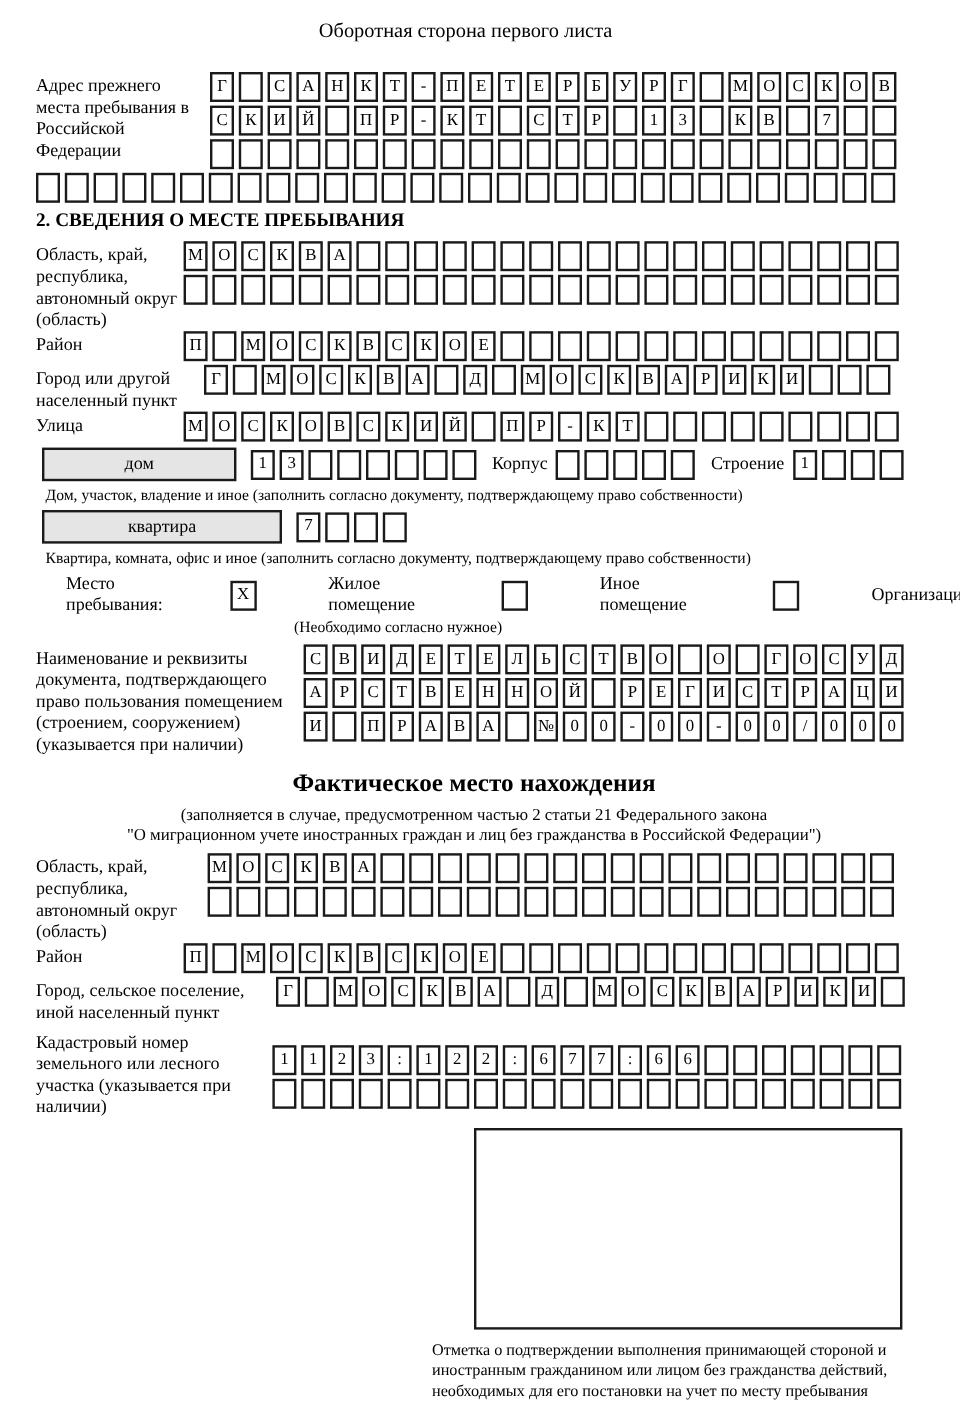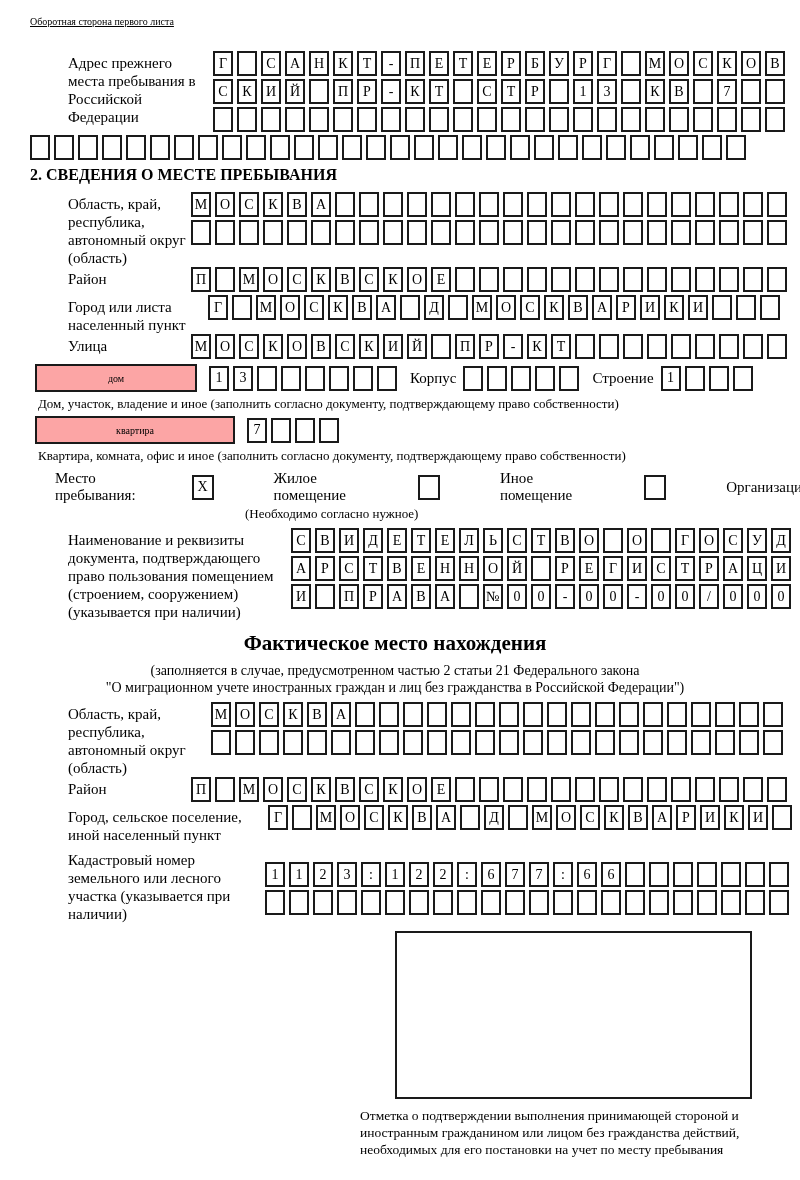--- a/index.html
+++ b/index.html
@@ -1,41 +1,41 @@
 <!DOCTYPE html>
 <html><head>
 <meta charset="utf-8">
 <style>
   html,body { margin:0; padding:0; background:#fff; }
   body { width:800px; height:1180px; font-family:"Liberation Serif", serif; color:#000; }
   .page { box-sizing:border-box; width:800px; height:1180px; padding:16px 40px 0 30px; overflow:hidden; background:#fff; }
 
-  .header-note { text-align:left; font-size:10px; padding-right:14px; margin-bottom:24px;text-decoration:underline; }
+  .header-note { text-align:center; font-size:17px; padding-right:14px; margin-bottom:24px; }
 
   .block { display:flex; align-items:flex-start; }
-  .label { font-size:15px; line-height:18px; flex:0 0 auto; padding-top:3px; padding-right:5px; box-sizing:border-box;margin-left:38px; }
+  .label { font-size:15px; line-height:18px; flex:0 0 auto; padding-top:3px; padding-right:5px; box-sizing:border-box; }
   .w145{width:145px} .w123{width:123px} .w140{width:140px} .w223{width:223px}
   .w143{width:143px} .w200{width:200px} .w197{width:197px}
 
   .rows { flex:1 1 auto; }
   .cells { display:flex; margin-bottom:3px; }
   .cell {
     box-sizing:border-box; flex:0 0 auto; width:20px; height:25px;
     border:2px solid #1a1a1a; margin-right:4px; background:#fff;
     display:flex; align-items:center; justify-content:center;
     font-size:14px; line-height:1; font-family:"Liberation Serif", serif;
   }
   .caption { font-size:13px; line-height:16px; }
   .center { text-align:center; }
   .section-title { font-weight:bold; font-size:16px; margin:6px 0 8px 0; }
   .sub-title { font-weight:bold; font-size:21px; text-align:center; margin:10px 0 6px 0; }
 
   .house-row { display:flex; align-items:center; margin:2px 0 4px 5px; }
   .label-box { box-sizing:border-box; border:2px solid #1a1a1a; height:28px;
-    display:flex; align-items:center; justify-content:center; font-size:10px; background:#fca5a5; }
+    display:flex; align-items:center; justify-content:center; font-size:15px; background:#e5e5e5; }
   .house-box { width:162px; margin-right:12px; }
   .apt-box { width:200px; margin-right:12px; }
   .inline-label { font-size:15px; margin:0 7px 0 9px; white-space:nowrap; }
 
   .note-indent { margin-left:8px; margin-bottom:4px; }
 
   .stay-row { display:flex; align-items:center; margin:6px 0 2px 25px;gap:44px; }
   .stay-label { font-size:15px; margin-right:12px; }
   .opt-label { font-size:15px; margin:0 28px 0 12px; }
   .checkbox { width:22px; }
@@ -259,21 +259,21 @@
         <span class="cell"></span>
         <span class="cell"></span>
         <span class="cell"></span>
         <span class="cell"></span>
         <span class="cell"></span>
         <span class="cell"></span>
       </div>
   </div>
 
   <div class="block">
-    <div class="label w140">Город или листа населенный пункт</div>
+    <div class="label w140">Город или другой населенный пункт</div>
     <div class="cells">
         <span class="cell">Г</span>
         <span class="cell"></span>
         <span class="cell">М</span>
         <span class="cell">О</span>
         <span class="cell">С</span>
         <span class="cell">К</span>
         <span class="cell">В</span>
         <span class="cell">А</span>
         <span class="cell"></span>

